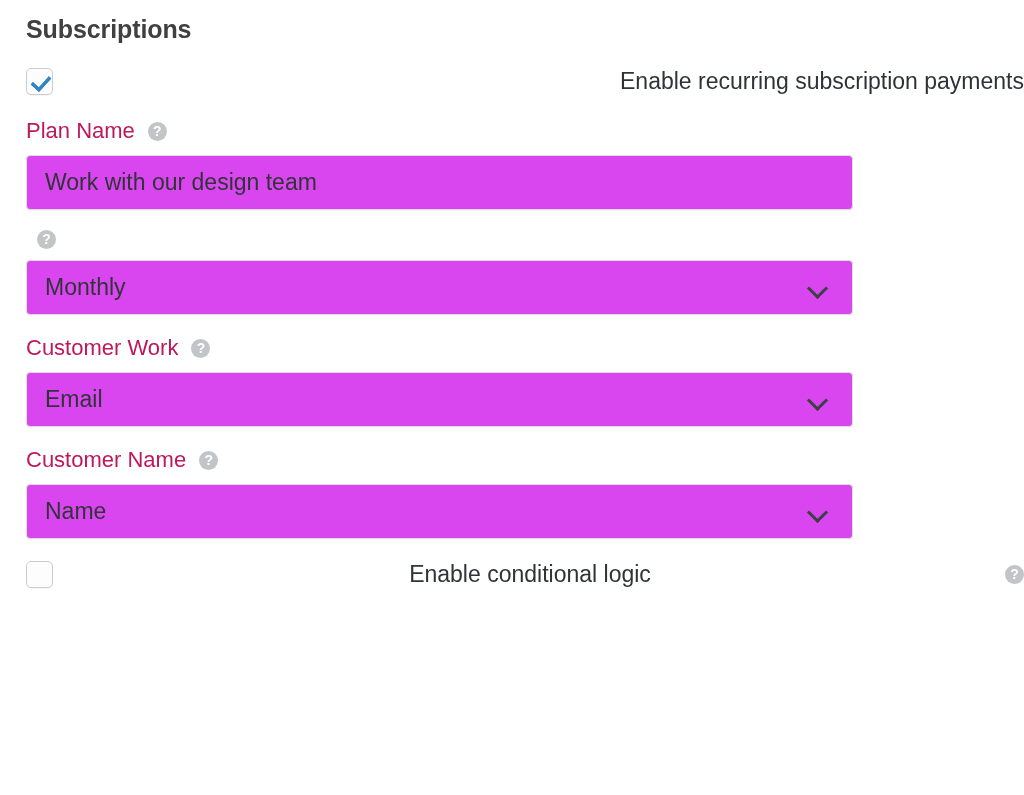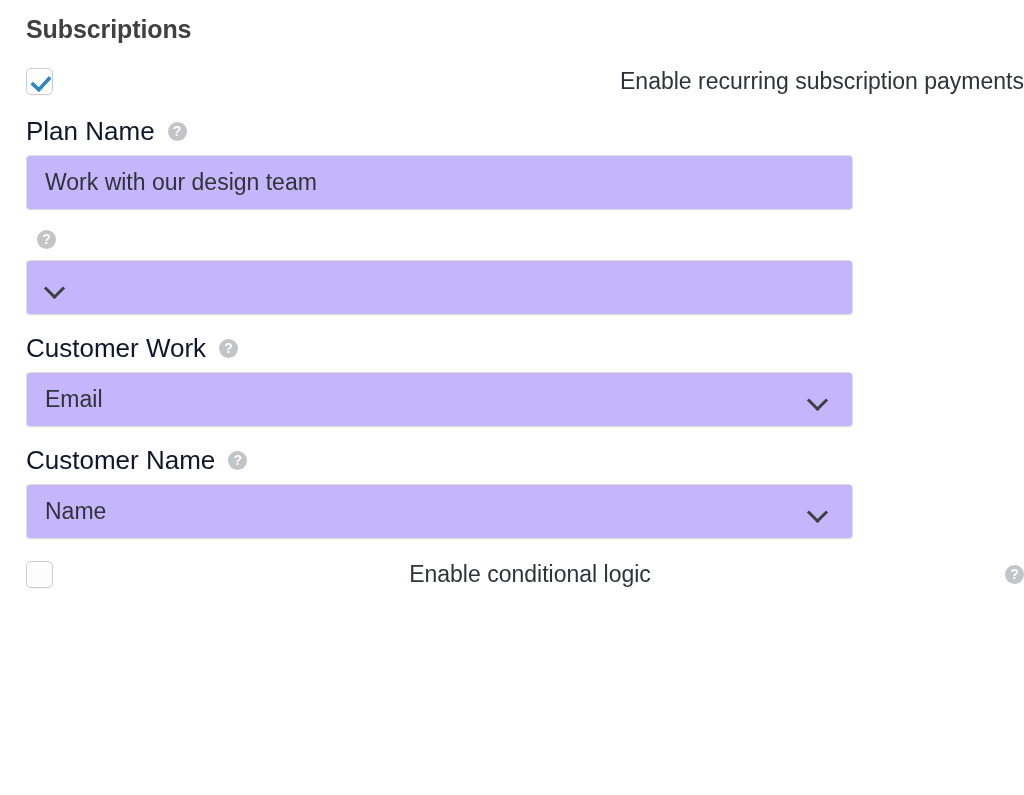--- a/index.html
+++ b/index.html
@@ -82,22 +82,22 @@
   .field-group {
     margin-bottom: 20px;
   }
 
   .field-label-row {
     display: flex;
     align-items: center;
     margin-bottom: 11px;
   }
   .field-label {
-    font-size: 26px;
-    color: #0f172a;
+    font-size: 22px;
+    color: #be185d;
     line-height: 26px;
     white-space: nowrap;
   }
 
   
   .help-icon {
     width: 19px;
     height: 19px;
     min-width: 19px;
     border-radius: 50%;
@@ -116,21 +116,21 @@
   }
   .help-icon.tight { margin-left: 11px; }
 
   
   .control {
     width: 827px;
     height: 55px;
     box-sizing: border-box;
     border: 1px solid #dcdfe2;
     border-radius: 4px;
-    background: #c4b5fd;
+    background: #d946ef;
     display: flex;
     align-items: center;
     padding: 6px 18px;
     box-shadow: 0 1px 1px rgba(0,0,0,0.03);
   }
   .control-text {
     font-size: 23px;
     color: #303438;
     flex: 1 1 auto;
     line-height: 27px;
@@ -178,20 +178,21 @@
     <div class="control">
       <span class="control-text" placeholder="Plan Name">Work with our design team</span>
     </div>
   </div>
 
   <div class="field-group">
     <div class="field-label-row">
       <span class="help-icon tight">?</span>
     </div>
     <div class="control">
+      <span class="control-text">Monthly</span>
       <span class="chevron"></span>
     </div>
   </div>
 
   <div class="field-group">
     <div class="field-label-row">
       <span class="field-label">Customer Work</span>
       <span class="help-icon">?</span>
     </div>
     <div class="control">

